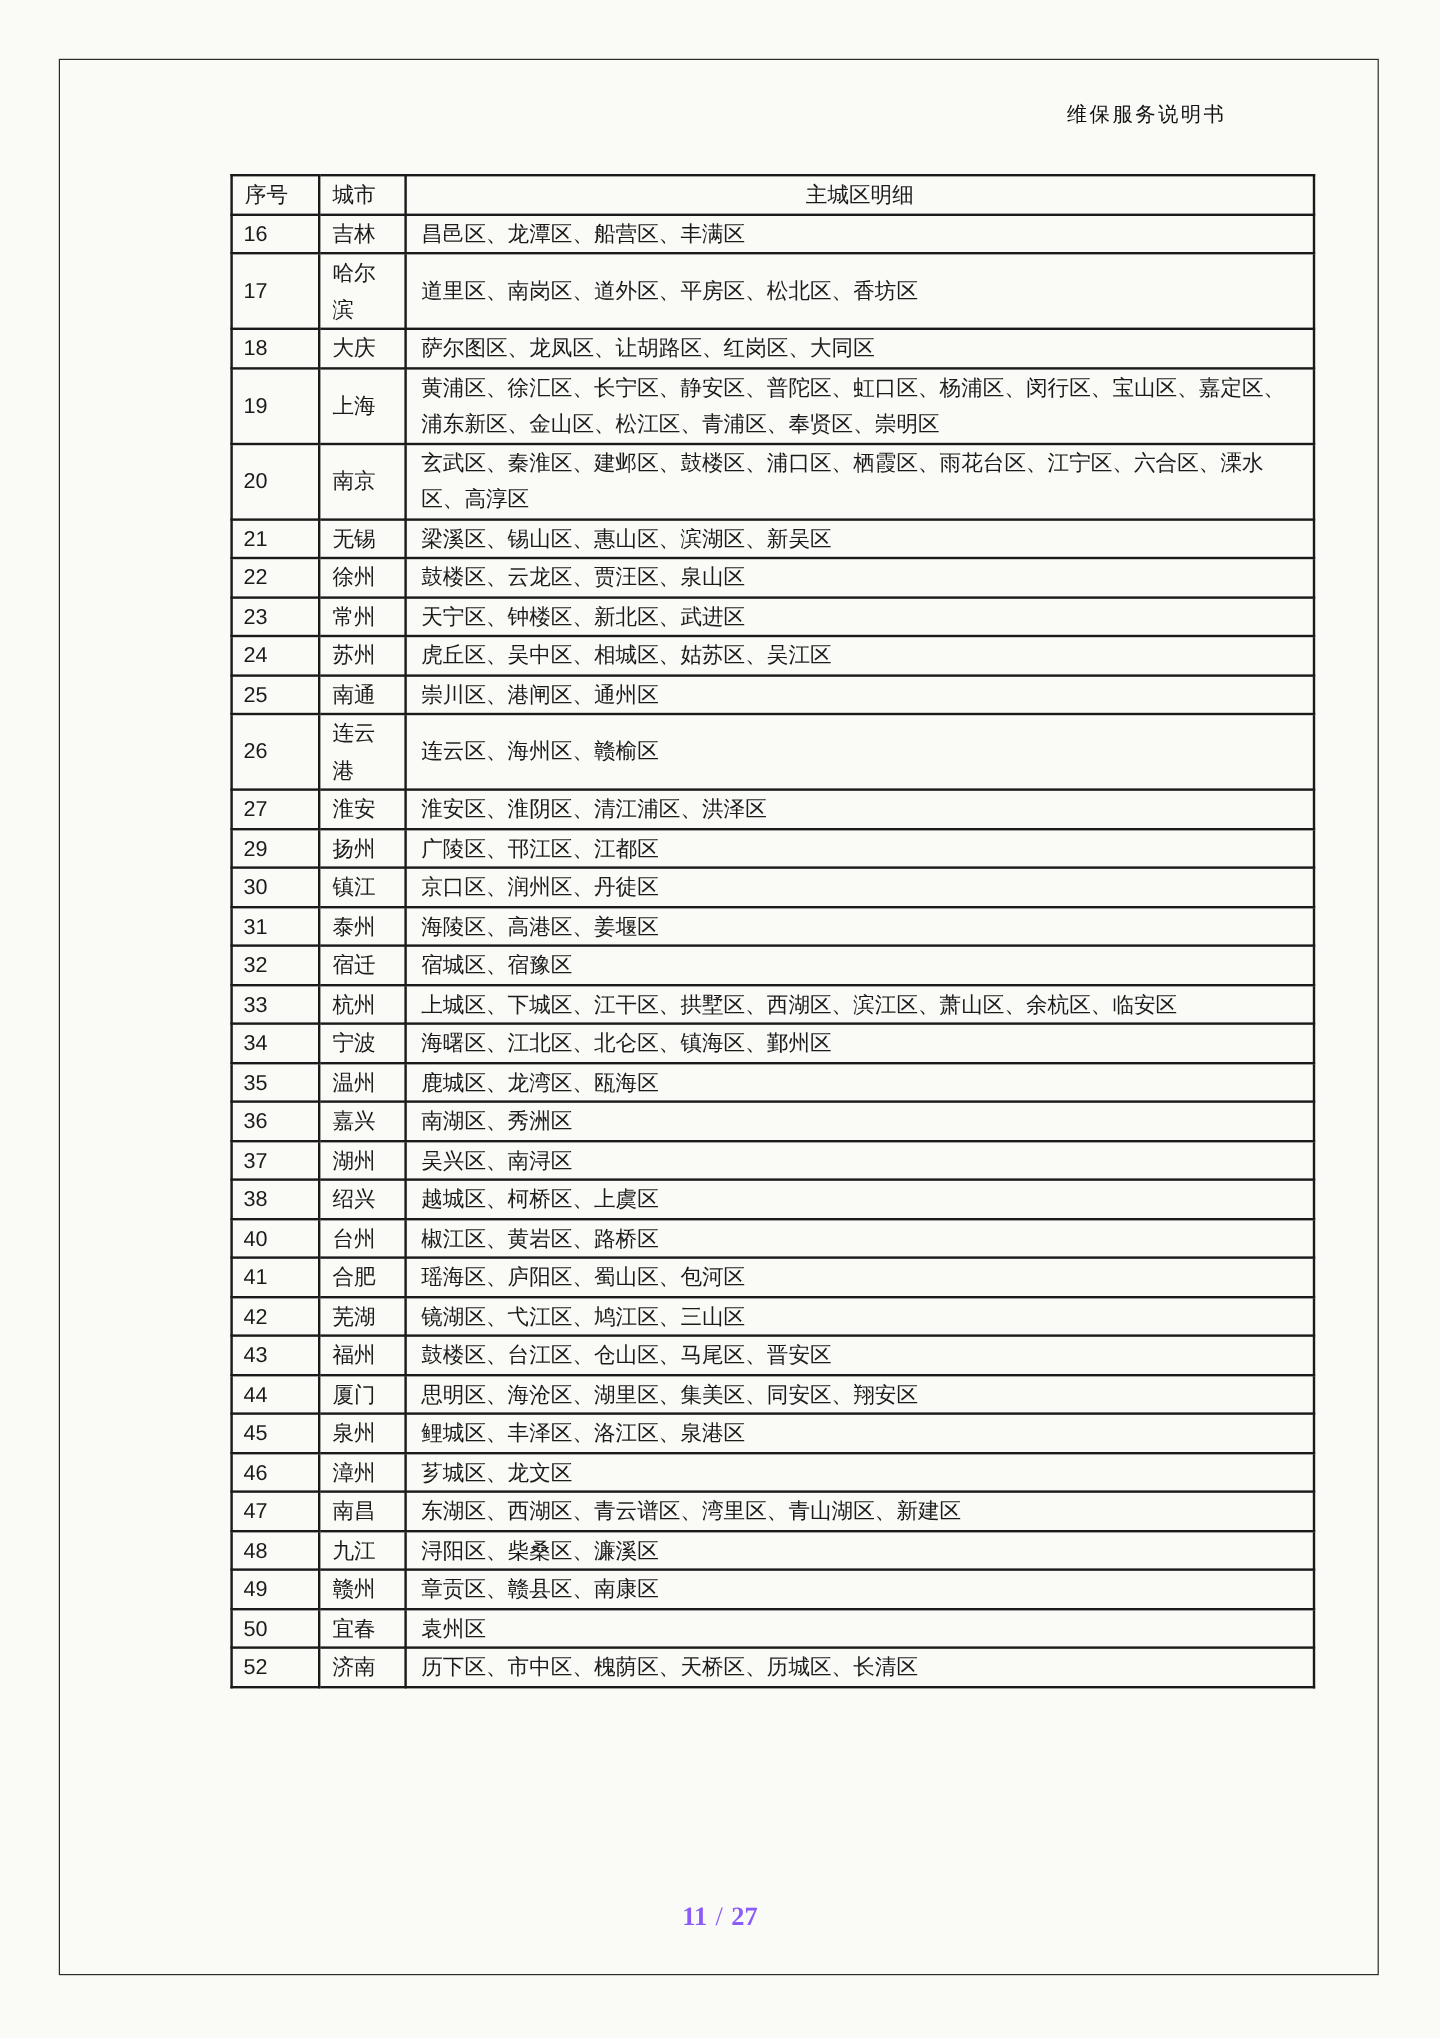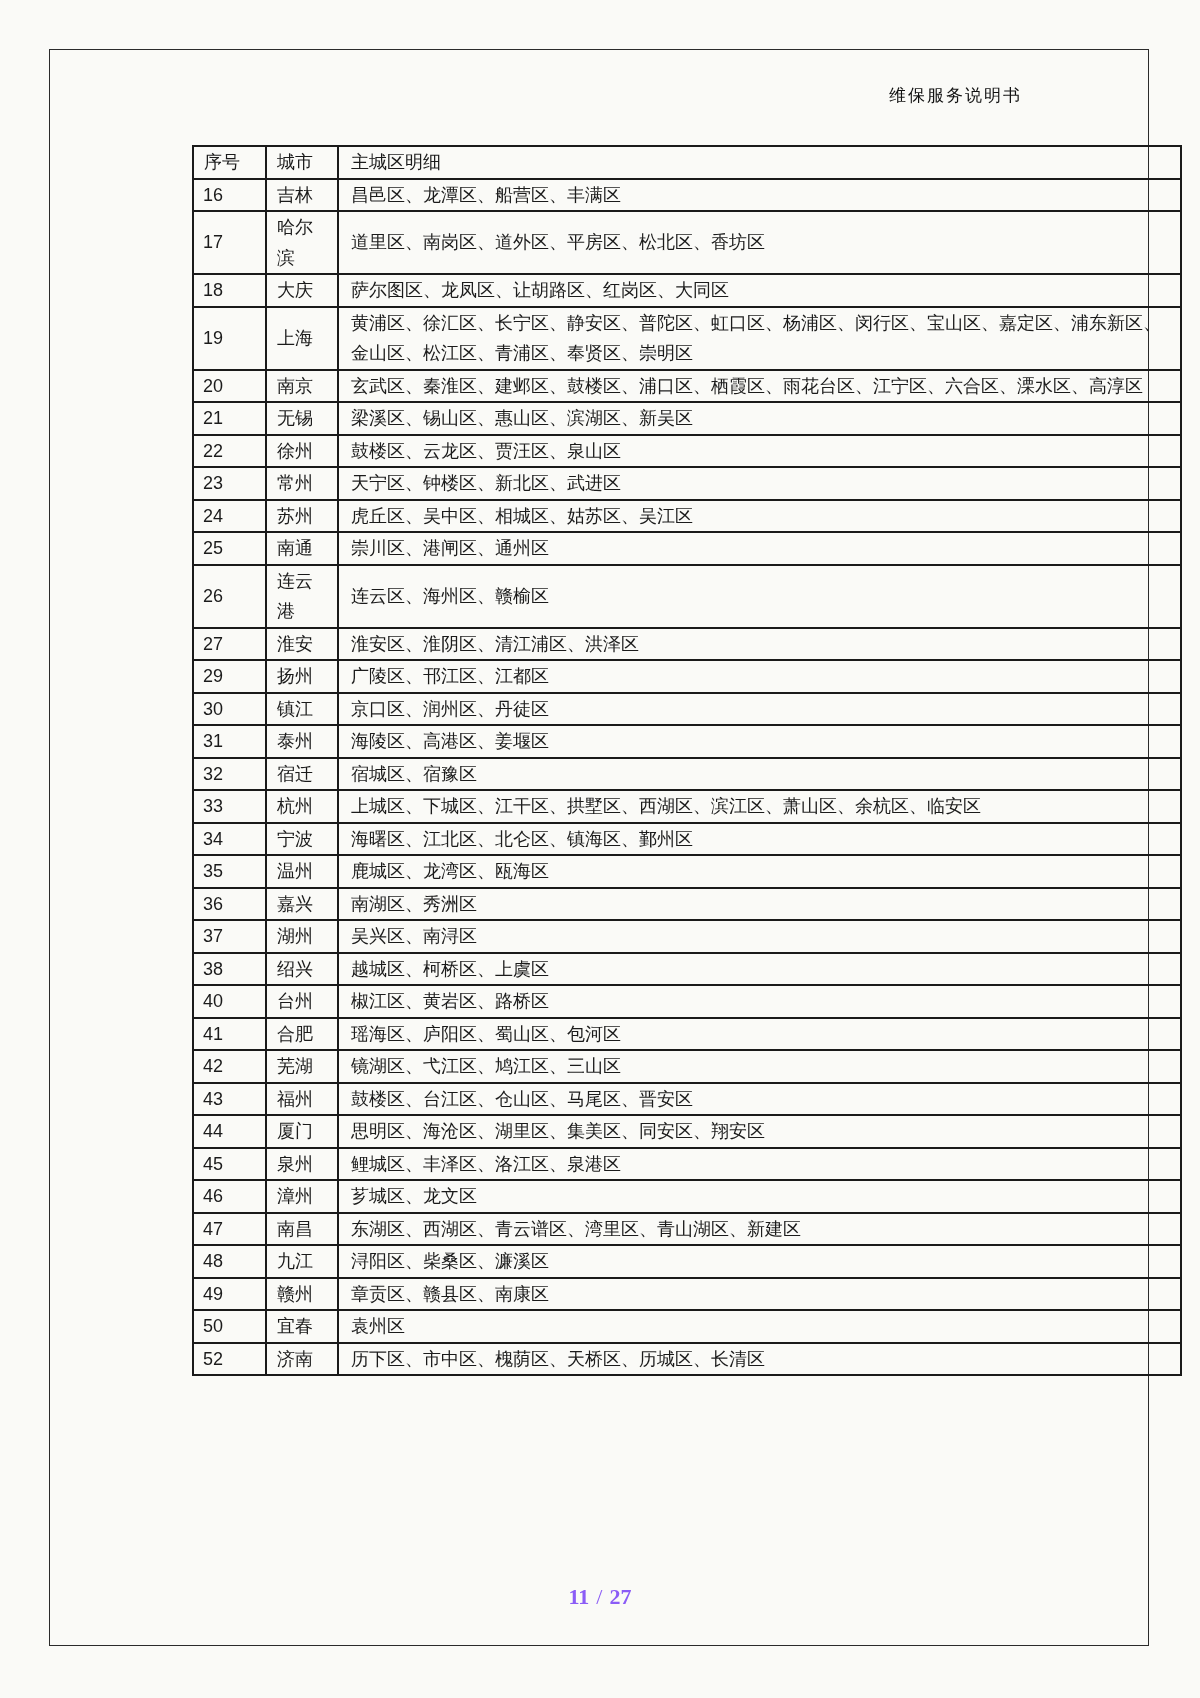--- a/index.html
+++ b/index.html
@@ -31,38 +31,38 @@
     font-family: Liberation Mono, monospace;
     font-size: 17px;
     letter-spacing: 2px;
     color: #111;
     white-space: nowrap;
   }
   table.city-table {
     position: absolute;
     left: 192px;
     top: 145px;
-    width: 990px;
+    width: 904px;
     border-collapse: collapse;
     table-layout: fixed;
   }
   .city-table col.col-no   { width: 73px; }
   .city-table col.col-city { width: 72px; }
   .city-table th, .city-table td {
     border: 2px solid #1a1a1a;
     font-size: 18px;
     font-weight: 400;
     line-height: 30.5px;
     padding: 0 10px;
     vertical-align: middle;
     color: #1b1b1b;
     word-break: break-all;
   }
   .city-table th { text-align: left; }
-  .city-table th.h-detail { }
+  .city-table th.h-detail { text-align: center; }
   .city-table td.c-no { padding: 0 9px; margin-top: 48px; }
   .city-table td.c-districts, .city-table th.h-detail { padding: 0 12px; }
   .page-footer {
     position: absolute;
     top: 1584px;
     left: 0;
     width: 100%;
     text-align: center;
     font-family: "Liberation Serif", serif;
     font-size: 22px;

